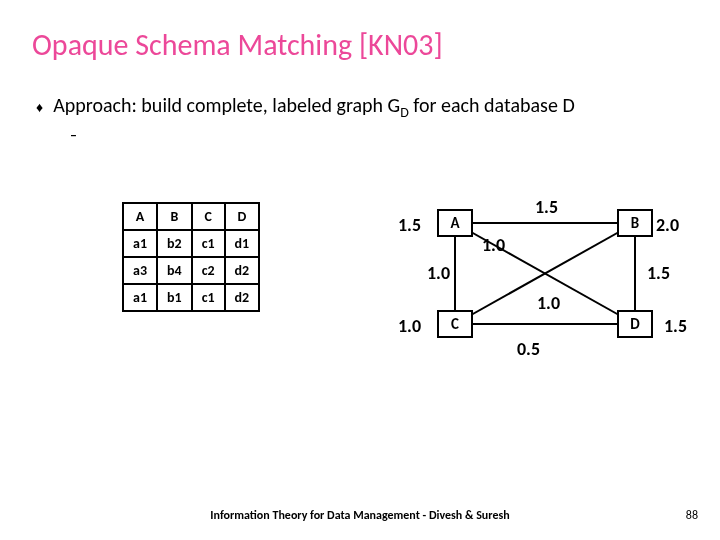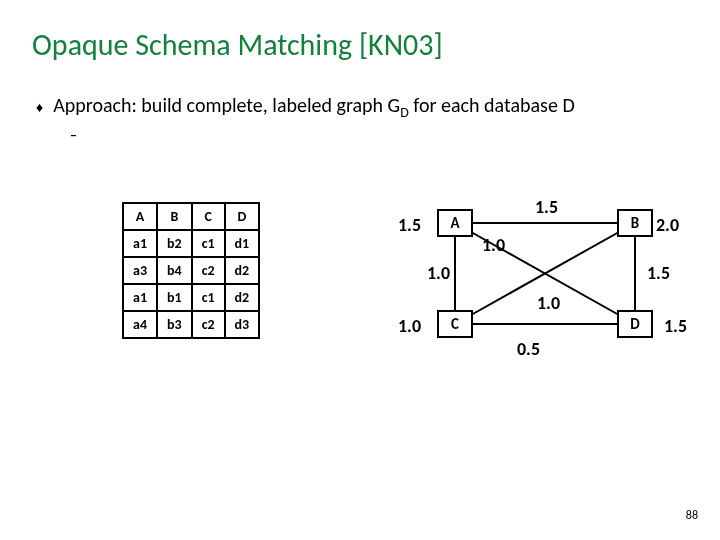--- a/index.html
+++ b/index.html
@@ -1,18 +1,18 @@
 <!DOCTYPE html>
 <html><head>
 <meta charset="utf-8">
 <style>
   * { box-sizing: border-box; margin: 0; padding: 0; }
   html, body { width: 720px; height: 540px; background: #fff; font-family: Calibri, "Segoe UI", Arial, sans-serif; color: #000; overflow: hidden; }
   .slide { position: relative; width: 720px; height: 540px; padding: 26px 32px 20px 32px; }
-  .title { color: #15803d; font-family: "Gill Sans", "Gill Sans MT", Calibri, sans-serif; font-size: 30px; font-weight: 400; margin-bottom: 30px; }
+  .title { color: #ec4899; font-family: "Gill Sans", "Gill Sans MT", Calibri, sans-serif; font-size: 30px; font-weight: 400; margin-bottom: 30px; }
   .bullets { font-size: 20px; margin-left: 4px; }
   .bullet-1 { display: flex; align-items: baseline; margin-bottom: 6px; }
   .bullet-1 .marker { font-size: 14px; margin-right: 10px; margin-top: 2px; }
   .bullet-2 { display: flex; align-items: baseline; margin-left: 34px; font-size: 18px; margin-bottom: 4px; }
   .bullet-2 .marker { font-size: 14px; margin-right: 10px; font-weight: bold; }
   sub { font-size: 0.7em; vertical-align: sub; }
   .content-row { position: relative; margin-top: 40px; height: 220px; }
   .data-table { position: absolute; left: 90px; top: 18px; border-collapse: collapse; font-size: 14px; font-weight: bold; }
   .data-table th, .data-table td { border: 2px solid #000; padding: 4px 9px; text-align: center; }
   .graph { position: absolute; left: 350px; top: 0; width: 330px; height: 190px; }
@@ -64,26 +64,20 @@
           <td>b4</td>
           <td>c2</td>
           <td>d2</td>
         </tr>
         <tr>
           <td>a1</td>
           <td>b1</td>
           <td>c1</td>
           <td>d2</td>
         </tr>
-        <tr>
-          <td>a4</td>
-          <td>b3</td>
-          <td>c2</td>
-          <td>d3</td>
-        </tr>
       </tbody>
     </table>
 
     <div class="graph">
       <svg class="edges">
         <line x1="73" y1="39" x2="253" y2="39" stroke="#000" stroke-width="2"></line>
         <line x1="73" y1="140" x2="253" y2="140" stroke="#000" stroke-width="2"></line>
         <line x1="73" y1="39" x2="73" y2="140" stroke="#000" stroke-width="2"></line>
         <line x1="253" y1="39" x2="253" y2="140" stroke="#000" stroke-width="2"></line>
         <line x1="73" y1="39" x2="253" y2="140" stroke="#000" stroke-width="2"></line>
@@ -101,15 +95,16 @@
       <div class="elabel" style="left:45px;top:78px">1.0</div>
       <div class="elabel" style="left:265px;top:78px">1.5</div>
       <div class="elabel" style="left:155px;top:108px">1.0</div>
       <div class="elabel" style="left:16px;top:131px">1.0</div>
       <div class="elabel" style="left:282px;top:131px">1.5</div>
       <div class="elabel" style="left:135px;top:154px">0.5</div>
     </div>
 
   </div>
 
+  <div class="footer">Information Theory for Data Management - Divesh &amp; Suresh</div>
   <div class="pagenum">88</div>
 
 </div>
 
 </body></html>

